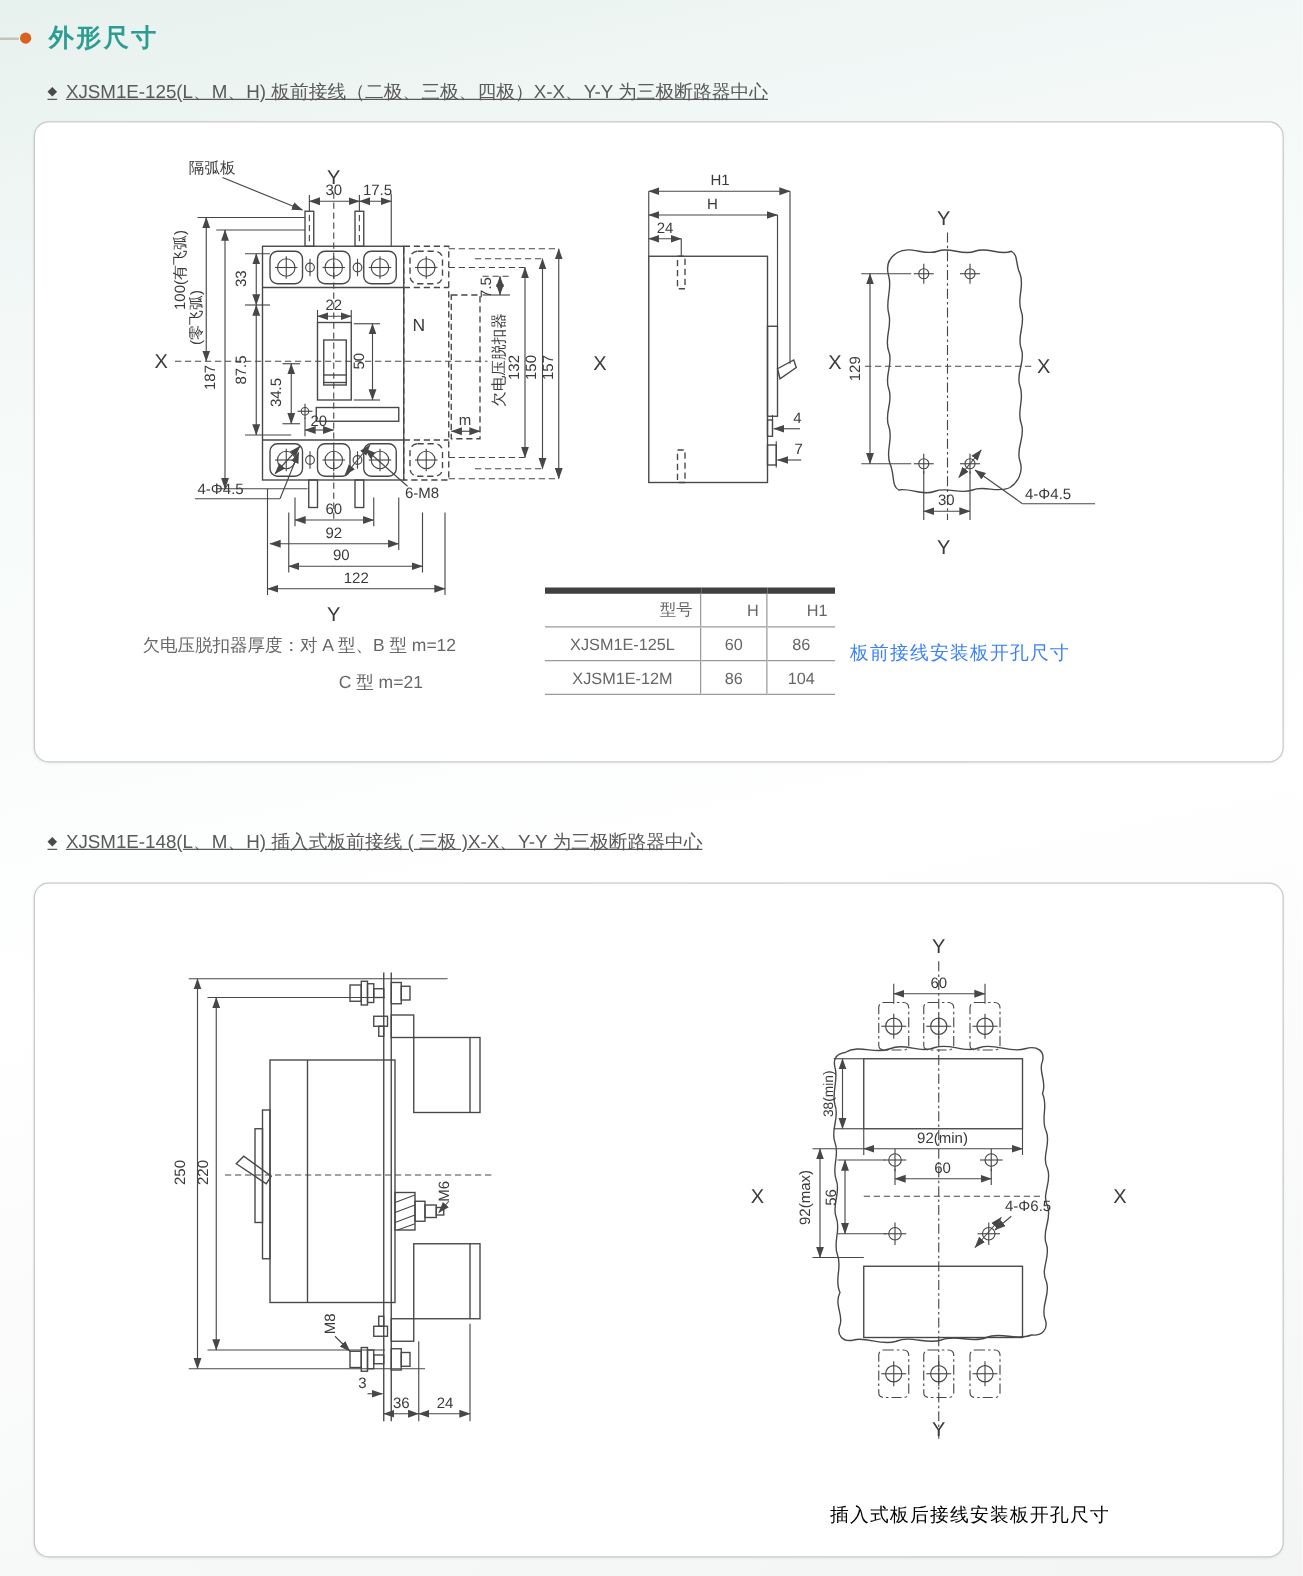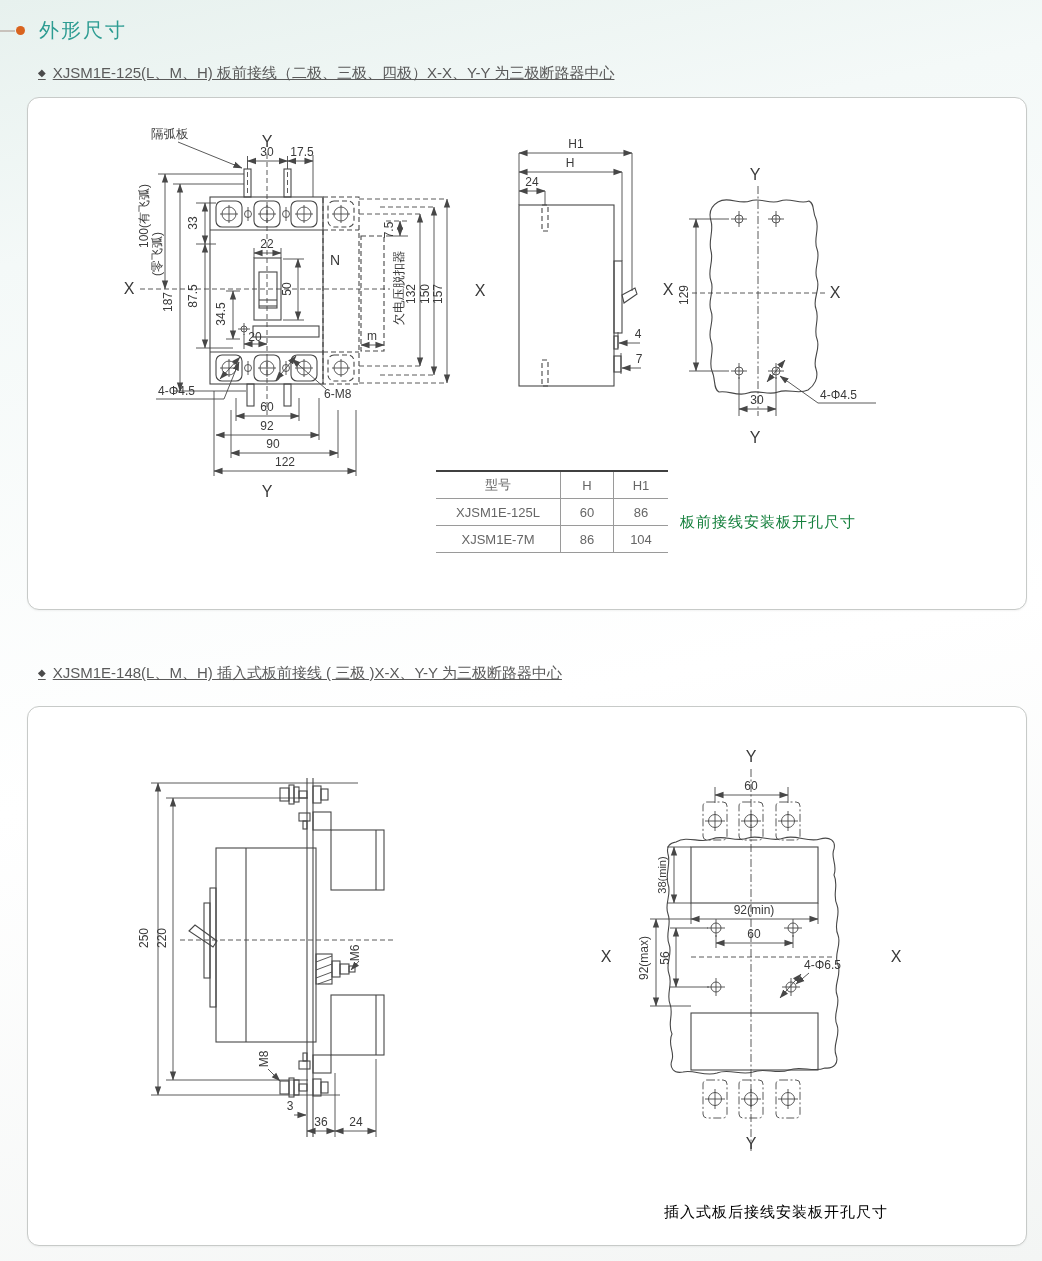--- a/index.html
+++ b/index.html
@@ -4,21 +4,21 @@
 <style>
   html,body{margin:0;padding:0;}
   body{
     width:1042px;height:1261px;position:relative;overflow:hidden;
     background:linear-gradient(168deg,#e7f1ee 0%,#f4f9f8 18%,#ffffff 55%,#f3f5f4 100%);
     font-family:"Liberation Sans",sans-serif;
   }
   .title-row{position:absolute;left:0;top:17px;display:flex;align-items:center;}
   .title-line{width:15px;height:2px;background:#c8c2bc;}
   .title-dot{width:9px;height:9px;border-radius:50%;background:#d9631e;margin-left:1px;}
-  .page-title{margin-left:14px;font-size:20px;font-weight:normal;color:#2d9c92;letter-spacing:2px;}
+  .page-title{margin-left:14px;font-size:20px;font-weight:bold;color:#2d9c92;letter-spacing:2px;}
   .sec-heading{position:absolute;left:38px;font-size:15px;color:#5a5a5a;text-decoration:underline;}
   .sec-heading .blt{font-size:10px;vertical-align:2px;margin-right:7px;color:#4a4a4a;}
   .card{position:absolute;left:27px;width:998px;background:#fff;border:1px solid #c7cac8;
         border-radius:12px;box-shadow:0 1px 2px rgba(0,0,0,.05);}
   #card1{top:97px;height:511px;}
   #card2{top:706px;height:538px;}
   .card svg{position:absolute;left:0;top:0;}
 
   
   .s{stroke:#474747;stroke-width:1.1;fill:none;}
@@ -29,25 +29,25 @@
   svg text.big{font-size:16px;}
   svg text.med{font-size:14px;}
   svg text.cn{font-size:12.5px;}
   svg text.s11{font-size:11px;}
   svg text.as{text-anchor:start;}
 
   
   .dim-table{position:absolute;left:408px;top:372px;border-collapse:collapse;color:#666;}
   .dim-table th,.dim-table td{font-weight:normal;font-size:13px;text-align:center;height:26px;
       border-bottom:1px solid #9a9a9a;padding:0 6px;}
-  .dim-table thead th{border-top:2px solid #404040;}
+  .dim-table thead th{border-top:5px solid #404040;text-align:right;}
   .dim-table th+th,.dim-table td+td{border-left:1px solid #9a9a9a;}
   .dim-table .c1{width:112px;} .dim-table .c2{width:40px;} .dim-table .c3{width:42px;}
 
-  .caption1{position:absolute;left:652px;top:415px;width:220px;font-size:15px;color:#15803d;letter-spacing:1px;}
+  .caption1{position:absolute;left:652px;top:415px;width:220px;font-size:15px;color:#3b82f6;letter-spacing:1px;}
   .caption2{position:absolute;left:628px;top:496px;width:240px;font-size:15px;color:#000000;letter-spacing:1px;text-align:center;}
   .note{position:absolute;left:86px;top:410px;font-size:14px;color:#666;}
   .note .l2{margin-top:11px;margin-left:157px;}
 </style>
 </head>
 <body>
 
 <div class="title-row">
   <div class="title-line"></div>
   <div class="title-dot"></div>
@@ -294,37 +294,41 @@
     <line class="t" x1="739" y1="284" x2="757" y2="262" marker-start="url(#a1)" marker-end="url(#a1)"></line>
     <line class="t" x1="790" y1="305" x2="752" y2="278" marker-end="url(#a1)"></line>
     <line class="t" x1="790" y1="305" x2="848" y2="305"></line>
     <text class="as" x="792" y="301">4-Φ4.5</text>
     <text class="big" x="727" y="82">Y</text>
     <text class="big" x="727" y="345">Y</text>
     <text class="big" x="807" y="200">X</text>
   </g>
 </svg>
 
+<div class="note">
+  <div class="l1">欠电压脱扣器厚度：对 A 型、B 型 m=12</div>
+  <div class="l2">C 型 m=21</div>
+</div>
 
 <table class="dim-table">
   <thead>
     <tr>
       <th class="c1">型号</th>
       <th class="c2">H</th>
       <th class="c3">H1</th>
     </tr>
   </thead>
   <tbody>
     <tr>
       <td>XJSM1E-125L</td>
       <td>60</td>
       <td>86</td>
     </tr>
     <tr>
-      <td>XJSM1E-7M</td>
+      <td>XJSM1E-12M</td>
       <td>86</td>
       <td>104</td>
     </tr>
   </tbody>
 </table>
 
 <div class="caption1">板前接线安装板开孔尺寸</div>
 </div>
 
 <div class="sec-heading" style="top:664px;">

